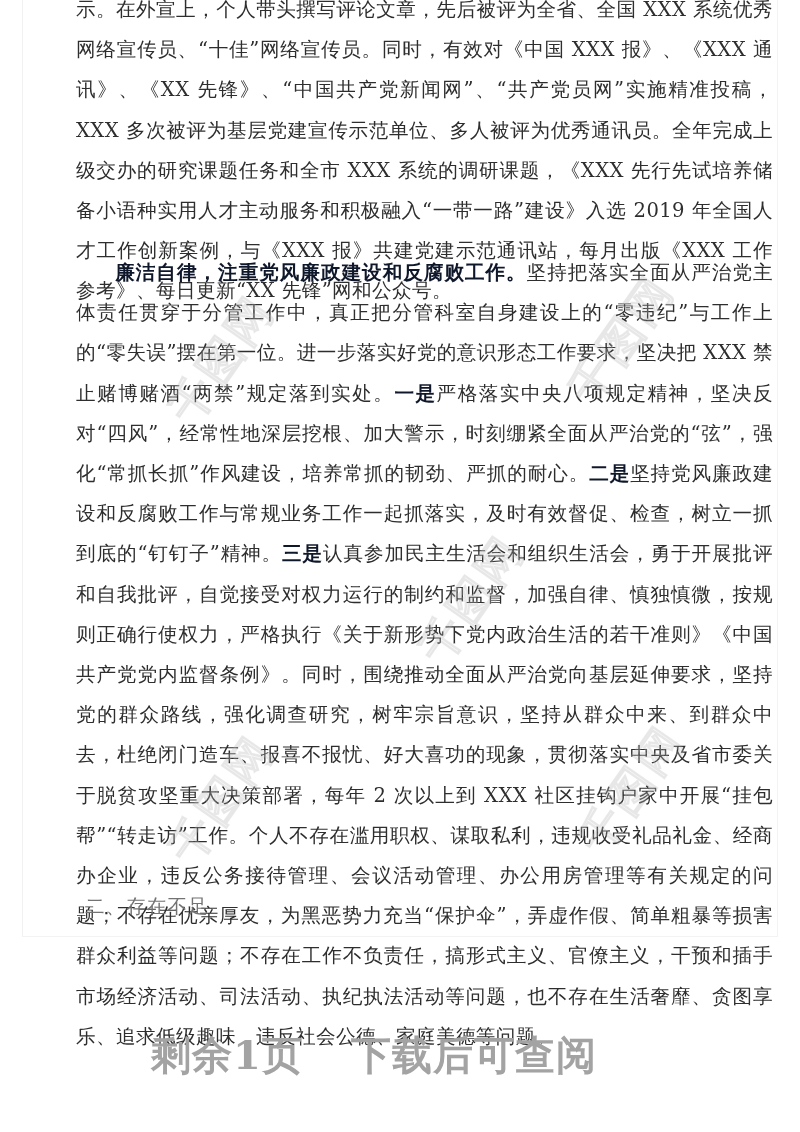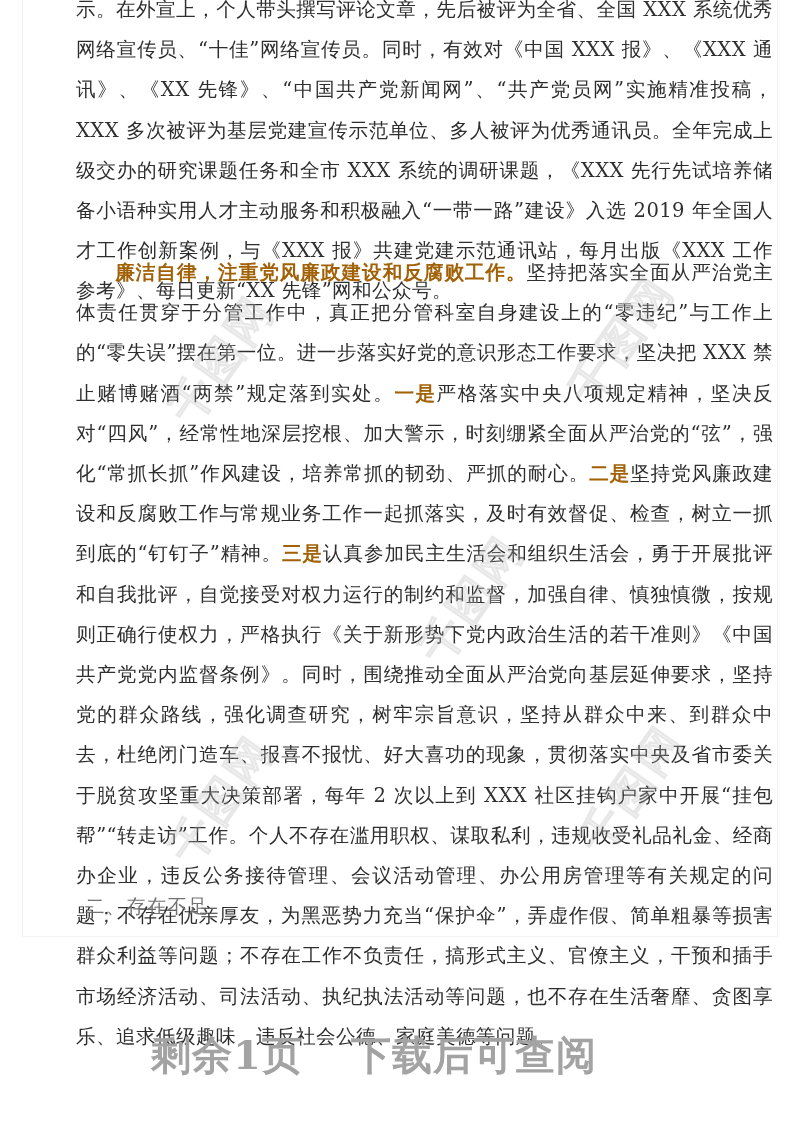--- a/index.html
+++ b/index.html
@@ -38,21 +38,21 @@
       line-height: 40.2px;
       text-align: justify;
       letter-spacing: 0.4px;
       color: #2e2e2e;
     }
     .para.indent {
       text-indent: 2em;
     }
     .para b {
       font-weight: bold;
-      color: #a16207;
+      color: #0f172a;
     }
     .p1 { position: absolute; top: -8px; }
     .p2 { position: absolute; top: 255px; }
     .heading {
       position: absolute;
       left: 62px;
       top: 895px;
       font-size: 19.6px;
       letter-spacing: 1px;
       color: #737373;

